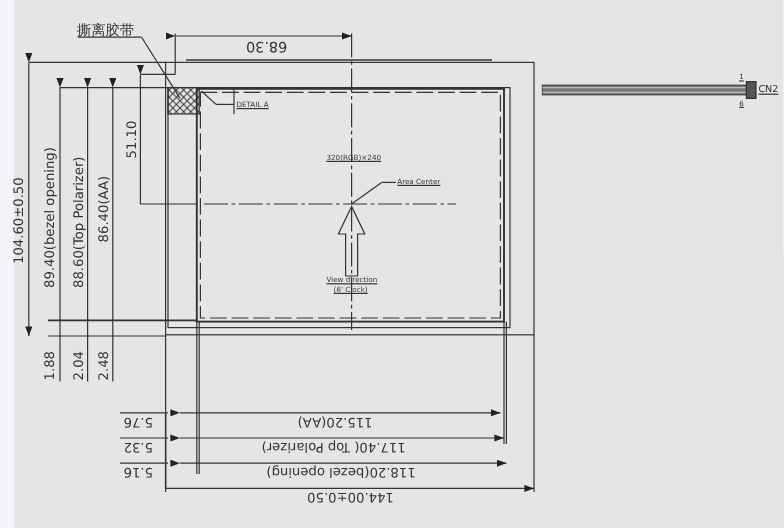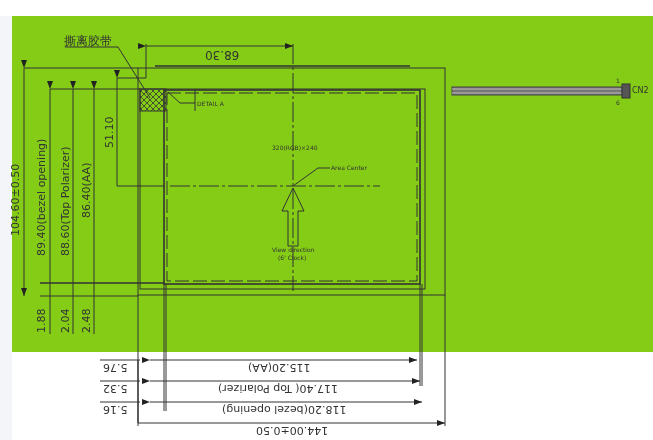--- a/index.html
+++ b/index.html
@@ -1,23 +1,23 @@
 <!DOCTYPE html>
 <html><head>
 <meta charset="utf-8">
 <style>
   html,body{margin:0;padding:0;background:#ffffff;}
   body{width:653px;height:440px;position:relative;overflow:hidden;font-family:"DejaVu Sans",sans-serif;}
-  .page{position:absolute;left:0;top:0;width:653px;height:336px;background:#84cc16;margin-top:16px;}
+  .page{position:absolute;left:0;top:0;width:653px;height:440px;background:#e5e5e5;}
   .left-strip{position:absolute;left:0;top:0;width:12px;height:440px;background:#f3f5f8;}
   svg{position:absolute;left:0;top:0;}
   .lbl{position:absolute;color:#333;font-size:11px;white-space:nowrap;line-height:1;}
   .vert{transform-origin:left top;transform:rotate(-90deg);}
   .flip{transform:rotate(180deg);transform-origin:center center;}
-  .small{font-size:6px;}
+  .small{font-size:6px;text-decoration:underline;}
   .cn{font-size:12px;}
 </style>
 </head>
 <body>
 
 <div class="page">
   <div class="left-strip"></div>
 
   <svg width="653" height="440" viewBox="0 0 653 440">
     <defs>

